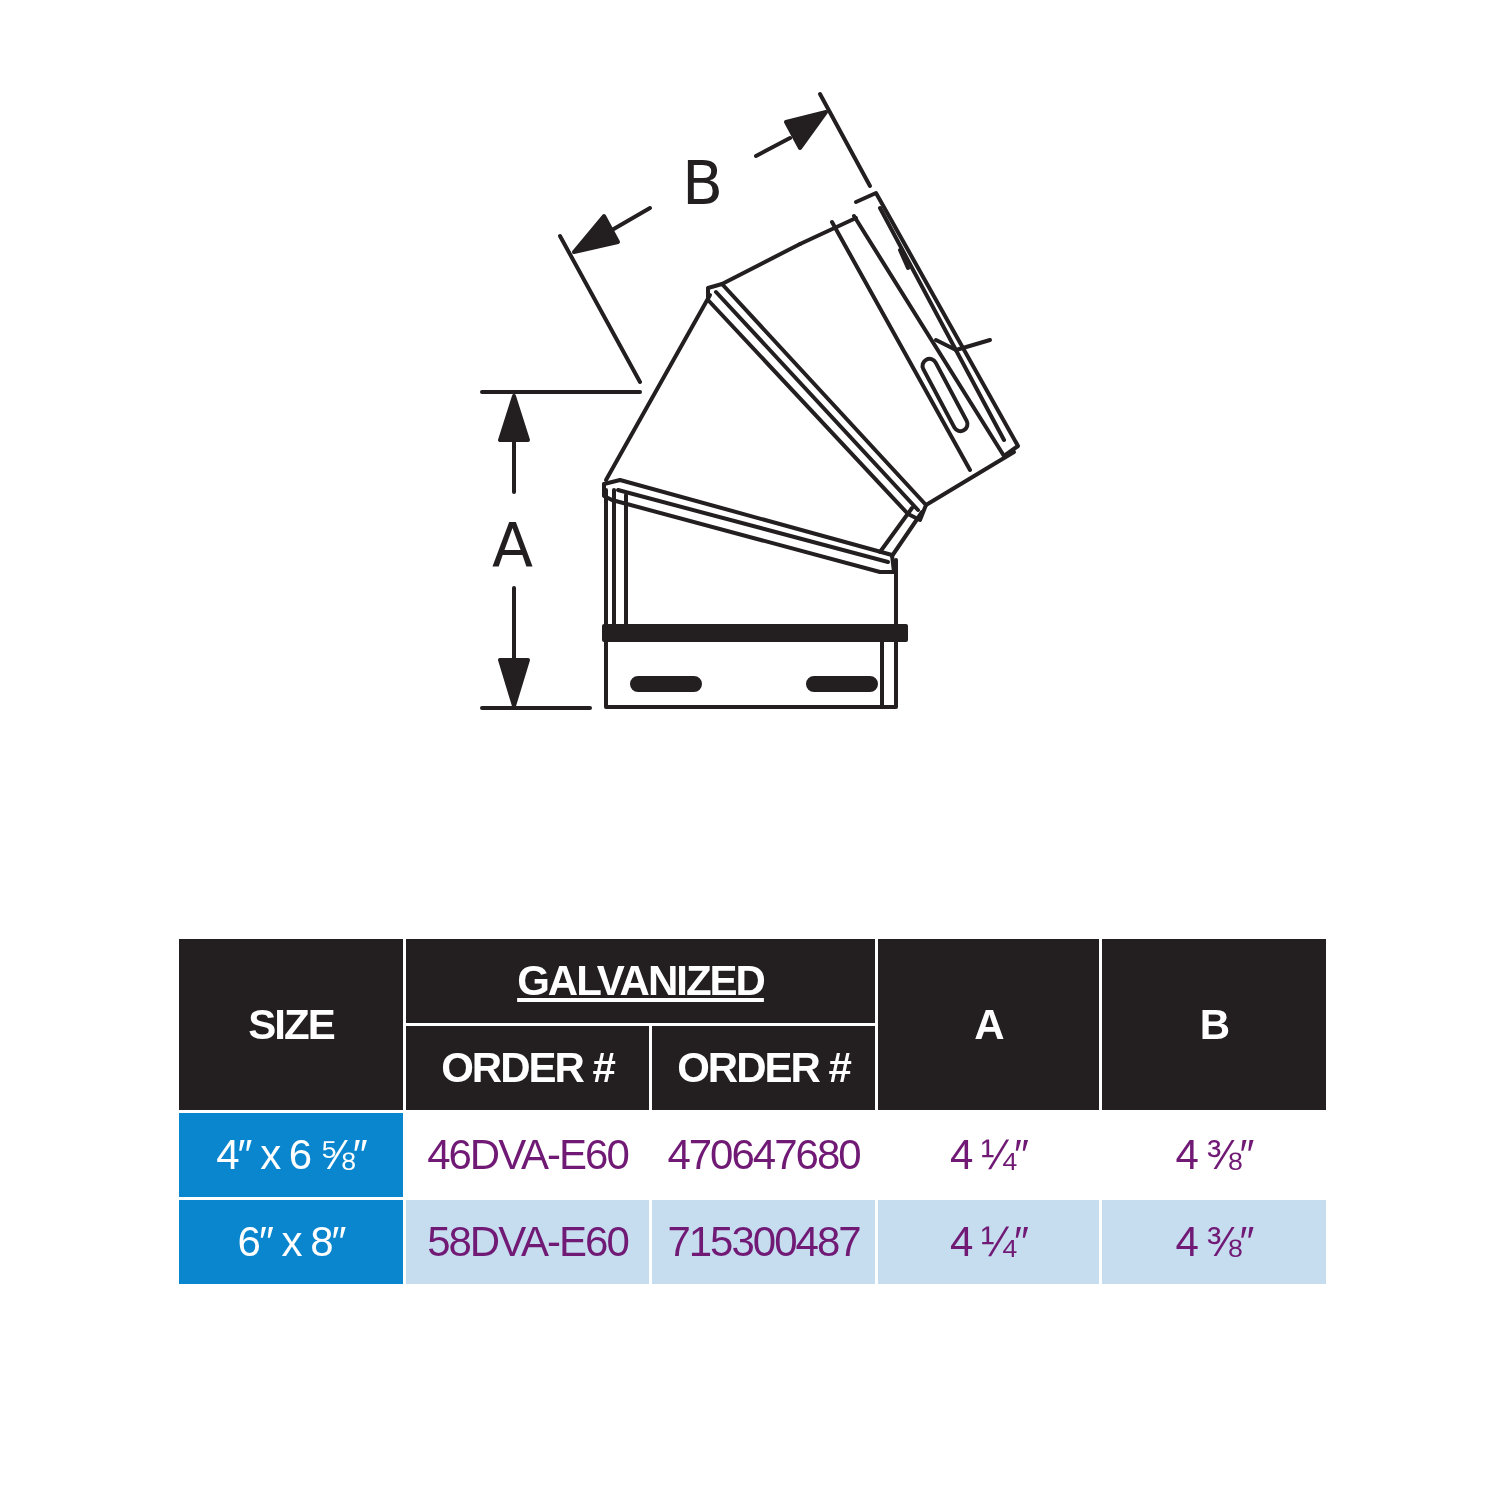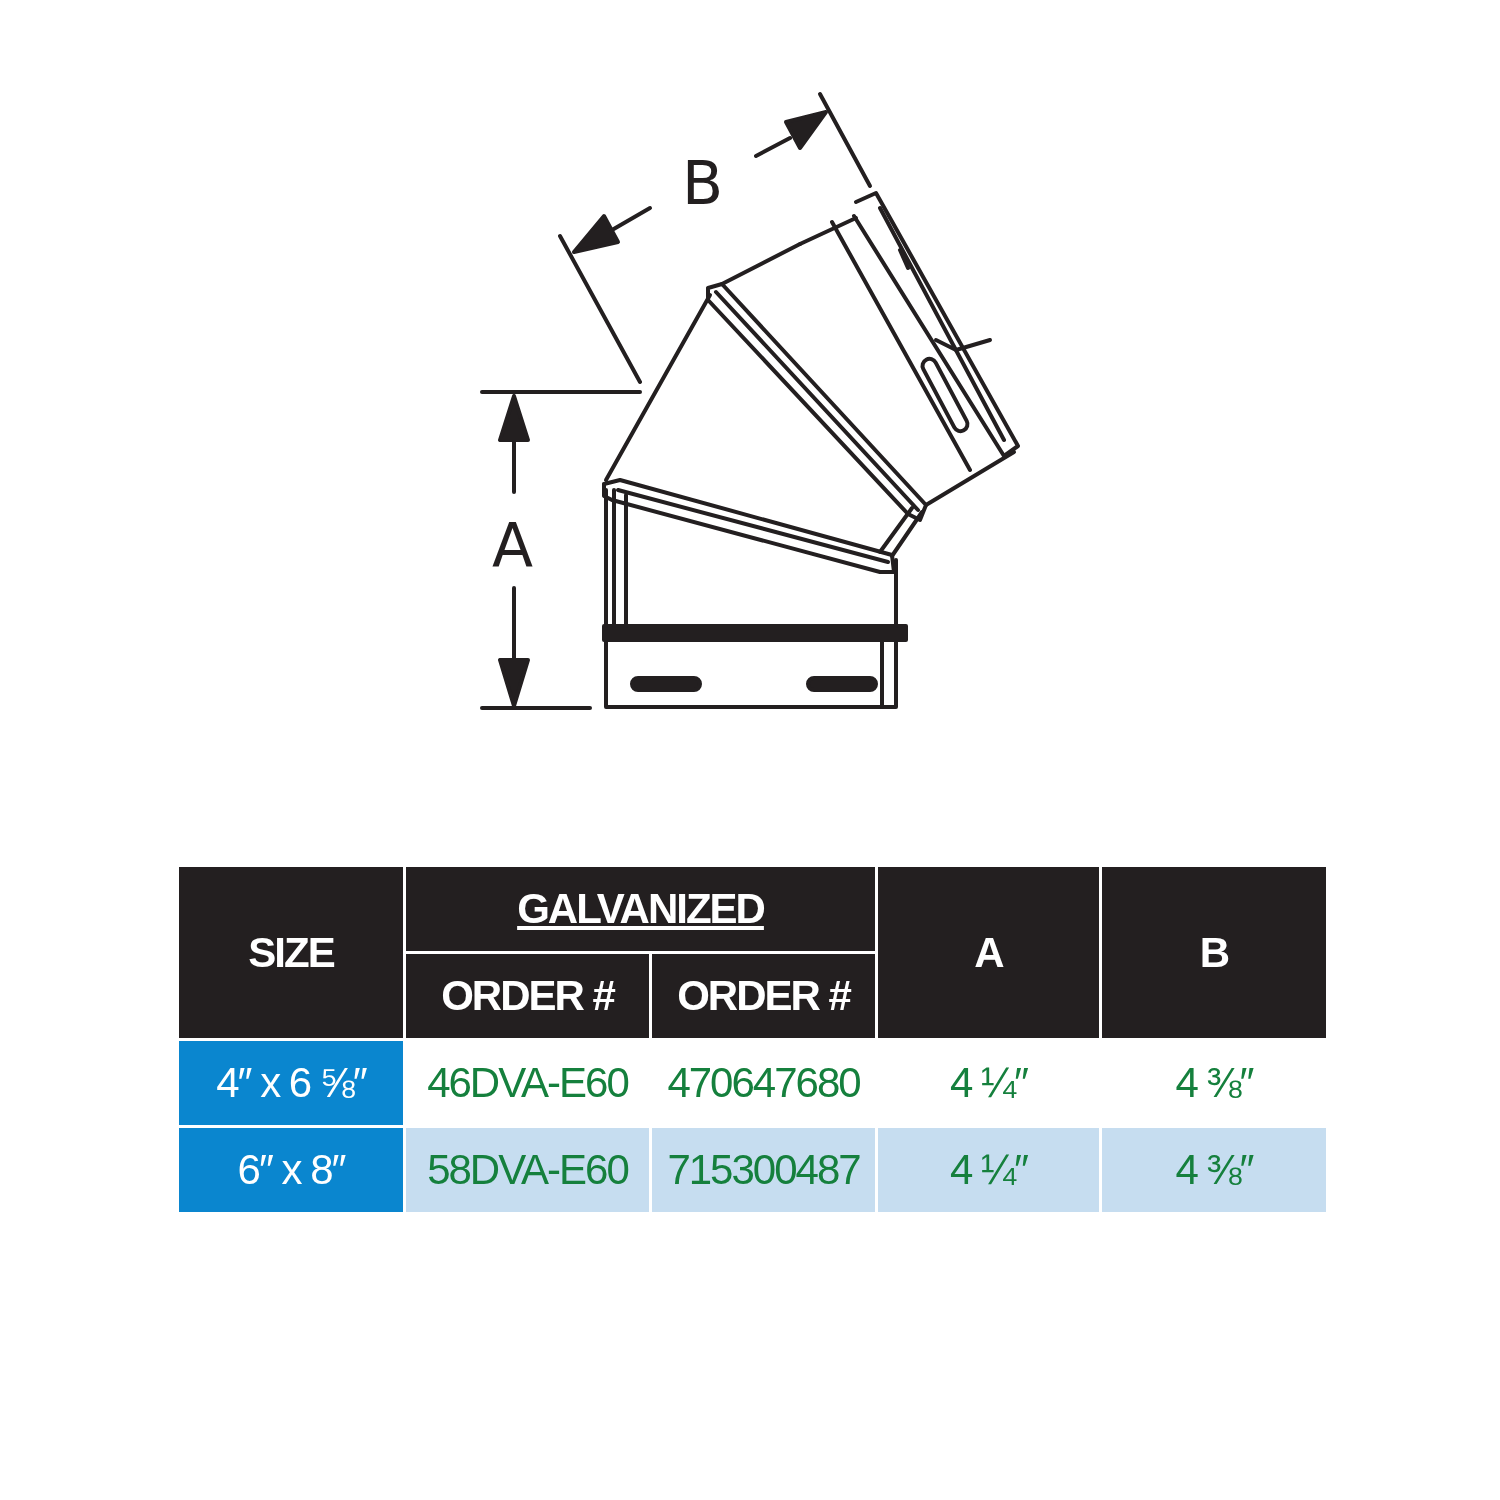--- a/index.html
+++ b/index.html
@@ -1,24 +1,24 @@
 <!DOCTYPE html>
 <html><head>
 <meta charset="utf-8">
 <style>
   html, body { margin:0; padding:0; background:#ffffff; }
   body { width:1500px; height:1500px; position:relative; overflow:hidden; font-family:"Liberation Sans", sans-serif; }
   #diagram { position:absolute; left:0; top:0; width:1500px; height:760px; }
   .dim-label { font-family:"DejaVu Sans", sans-serif; font-size:60px; fill:#231f20; }
-  #spec-table { position:absolute; left:176px; top:864px; width:1150px; border-collapse:collapse; table-layout:fixed; border-top:3px solid #8a8a8a; border-bottom:2px solid #8a8a8a; border-left:1px solid #8a8a8a; border-right:2px solid #8a8a8a; }
+  #spec-table { position:absolute; left:176px; top:936px; width:1150px; border-collapse:collapse; table-layout:fixed; border-top:3px solid #8a8a8a; border-bottom:2px solid #8a8a8a; border-left:1px solid #8a8a8a; border-right:2px solid #8a8a8a; }
   #spec-table th, #spec-table td { text-align:center; vertical-align:middle; padding:0; font-family:"Liberation Sans", sans-serif; font-stretch:condensed; letter-spacing:-2px; }
   #spec-table th { background:#231f20; color:#ffffff; font-weight:bold; font-size:42px; border:3px solid #ffffff; }
   #spec-table th.top { height:84px;text-decoration:underline; }
   #spec-table th.sub { height:84px; }
-  #spec-table td { font-size:42px; color:#15803d; height:84px; border:3px solid #ffffff; }
+  #spec-table td { font-size:42px; color:#701a75; height:84px; border:3px solid #ffffff; }
   #spec-table td.size { background:#0a86cf; color:#ffffff;text-align:center; }
   #spec-table tr.r0 td.val { background:#ffffff; }
   #spec-table tr.r1 td.val { background:#c6ddf0; }
 </style>
 </head>
 <body>
 
 <svg id="diagram" viewBox="0 0 1500 760" xmlns="http://www.w3.org/2000/svg">
   <g fill="none" stroke="#231f20" stroke-width="4" stroke-linejoin="round" stroke-linecap="round">
 

